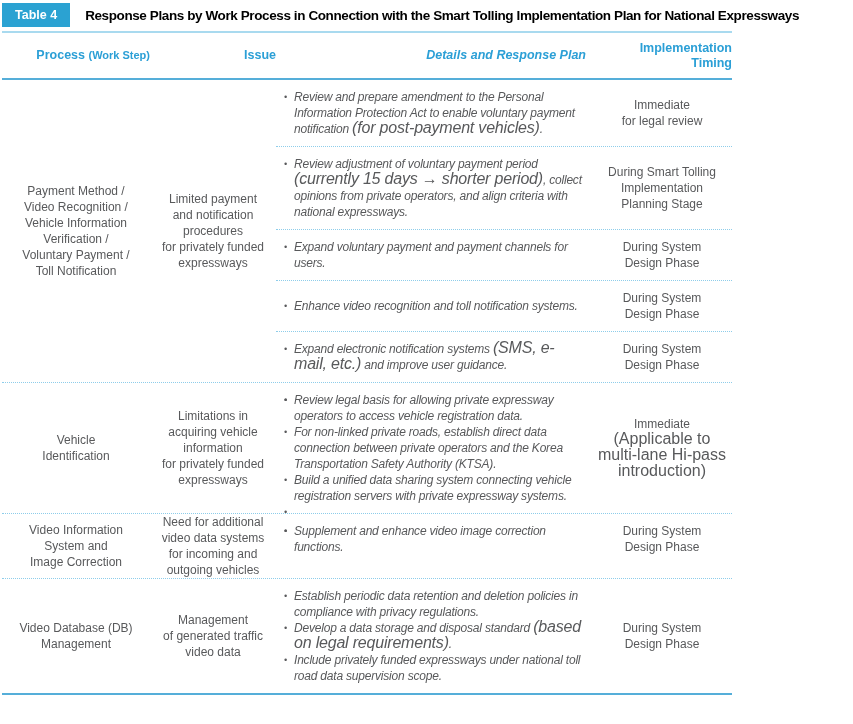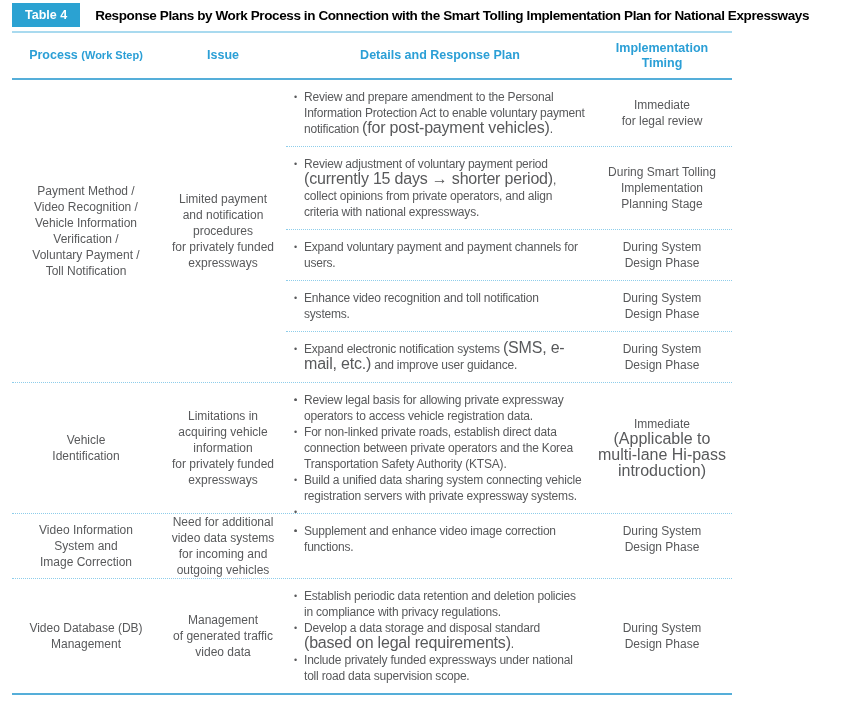--- a/index.html
+++ b/index.html
@@ -1,33 +1,33 @@
 <!DOCTYPE html>
 <html><head>
 <meta charset="utf-8">
 <style>
   html,body{margin:0;padding:0;background:#ffffff;}
   body{font-family:"Liberation Sans",sans-serif;color:#58595B;width:853px;}
-  .table-wrap{box-sizing:border-box;width:740px;padding:3px 8px 0 12px;}
+  .table-wrap{box-sizing:border-box;width:740px;padding:3px 8px 0 2px;}
 
   
   .header-top{display:flex;align-items:center;border-bottom:2px solid #A9DAEF;padding-bottom:4px;}
   .badge{background:#2BA2D2;color:#fff;font-weight:bold;font-size:12.5px;padding:5px 13px;flex:0 0 auto;}
   .title{margin-left:15px;font-weight:bold;font-size:13.5px;letter-spacing:-0.4px;color:#000000;white-space:nowrap;}
 
   
   .colheads{display:flex;align-items:center;min-height:45px;border-bottom:2px solid #55AED9;
-            color:#2B9FD6;font-weight:bold;font-size:12.5px;text-align:center;}
+            color:#2B9FD6;font-weight:bold;font-size:12.5px;text-align:right;}
   .colheads .ch{white-space:pre-line;line-height:15px;}
   .ch-sub{font-size:11px;}
 
   
   .col-process{width:148px;flex:0 0 148px;}
   .col-issue{width:126px;flex:0 0 126px;}
-  .col-details{flex:1 1 auto;min-width:0;padding:0 6px 0 8px;box-sizing:border-box;}
+  .col-details{flex:1 1 auto;min-width:0;padding:0 6px 0 8px;box-sizing:border-box;font-style:italic;}
   .col-timing{width:140px;flex:0 0 140px;}
 
   
   .section{display:flex;align-items:stretch;}
   .section + .section{border-top:1px dotted #8ECDEA;}
   .side-cell{display:flex;align-items:center;justify-content:center;text-align:center;
              font-size:12px;line-height:16px;white-space:pre-line;}
   .rows{flex:1 1 auto;min-width:0;display:flex;flex-direction:column;}
   .row{display:flex;align-items:center;padding:9px 0;min-height:30px;}
   .row + .row{border-top:1px dotted #8ECDEA;}

